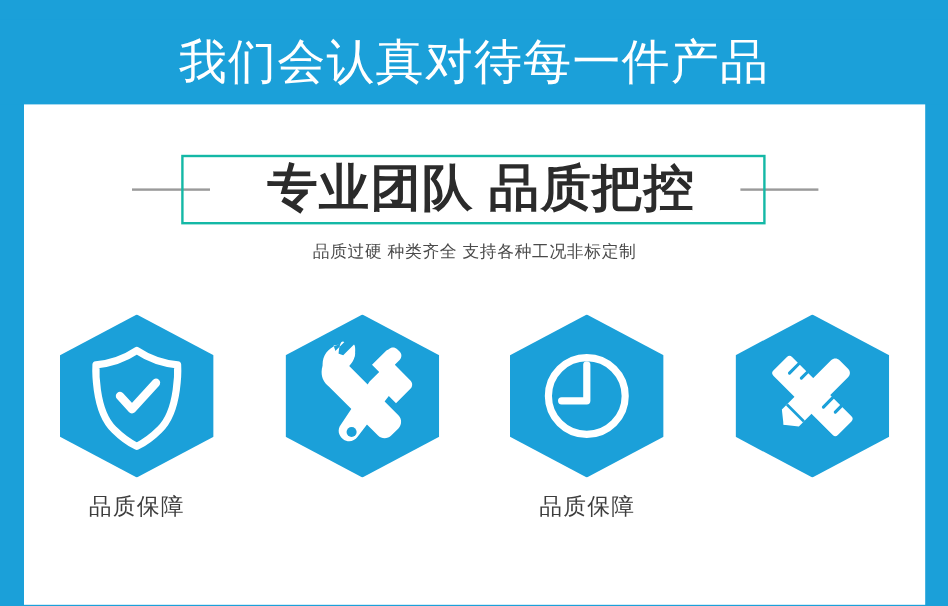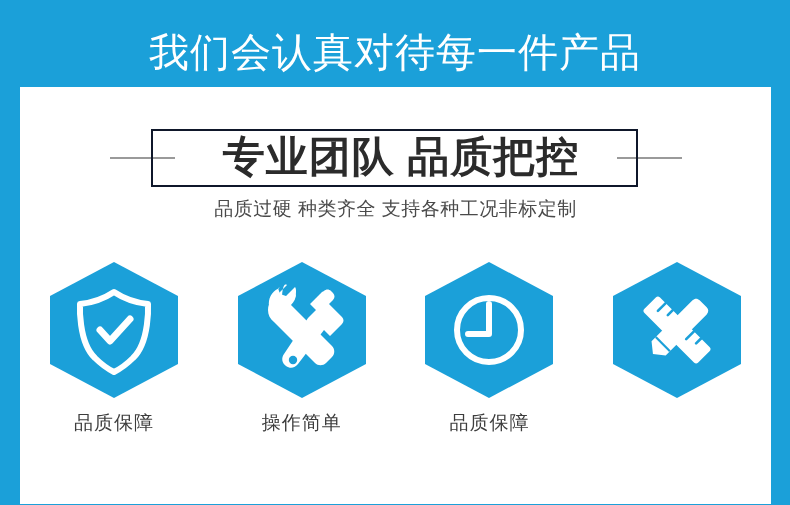--- a/index.html
+++ b/index.html
@@ -71,21 +71,21 @@
   }
   #rule-left  { left: 90px;  width: 65px; }
   #rule-right { left: 597px; width: 65px; }
 
   #title-box {
     position: absolute;
     left: 131px;
     top: 42px;
     width: 487px;
     height: 58px;
-    border: 2px solid #0f172a;
+    border: 2px solid #14b8a6;
     box-sizing: border-box;
     background: transparent;
     display: flex;
     align-items: center;
     justify-content: center;
     padding-left: 13px;
   }
   #title-text {
     color: #2b2b2b;
     font-size: 42px;
@@ -97,21 +97,21 @@
     top: -1px;
   }
 
   #subtitle {
     position: absolute;
     left: 0;
     top: 110px;
     width: 751px;
     text-align: center;
     color: #4a4a4a;
-    font-size: 19px;
+    font-size: 14px;
     line-height: 24px;
     letter-spacing: 0.5px;
     white-space: nowrap;
   }
 
   
   #features {
     position: absolute;
     left: 0;
     top: 175px;
@@ -181,21 +181,20 @@
             <g fill="#ffffff">
 
               <path d="M44 34 C36 34 30 40 30 48 C30 53 32 57 36 60 L77 101 C80 104 85 104 88 101 L94 95 C97 92 97 87 94 84 L53 43 C56 40 58 36 58 32 L50 40 L43 38 L41 31 L49 23 C47 22 45 22 44 34 Z"></path>
               <path d="M45 25 C38 26 32 32 31 39 C30 46 33 52 38 56 L79 97 C81 99 84 99 86 97 L91 92 C93 90 93 87 91 85 L50 44 C55 41 58 36 58 30 C58 28 58 26 57 25 L48 34 L42 32 L40 26 Z"></path>
 
               <path d="M84 30 L72 42 L78 48 L70 56 L46 92 C43 96 44 101 48 104 C52 107 57 106 60 102 L86 68 L92 74 L104 62 C106 60 106 57 104 55 L91 42 L95 38 C97 36 97 33 95 31 L93 29 C91 27 88 27 86 29 Z"></path>
               <circle cx="55" cy="98" r="4.2" fill="#1ba0d9"></circle>
             </g>
           </svg>
         </span>
-        <span class="feature-label">操作简单</span>
       </div>
 
       <div class="feature">
         <span class="hex-wrap">
           <svg viewBox="0 0 128 136" width="128" height="136" xmlns="http://www.w3.org/2000/svg">
             <polygon points="64,0 128,34 128,102 64,136 0,102 0,34" fill="#1ba0d9"></polygon>
             <circle cx="64" cy="68" r="32" fill="none" stroke="#ffffff" stroke-width="6"></circle>
             <polyline points="43,72 64,72 64,42" fill="none" stroke="#ffffff" stroke-width="6" stroke-linecap="round" stroke-linejoin="round"></polyline>
           </svg>
         </span>

